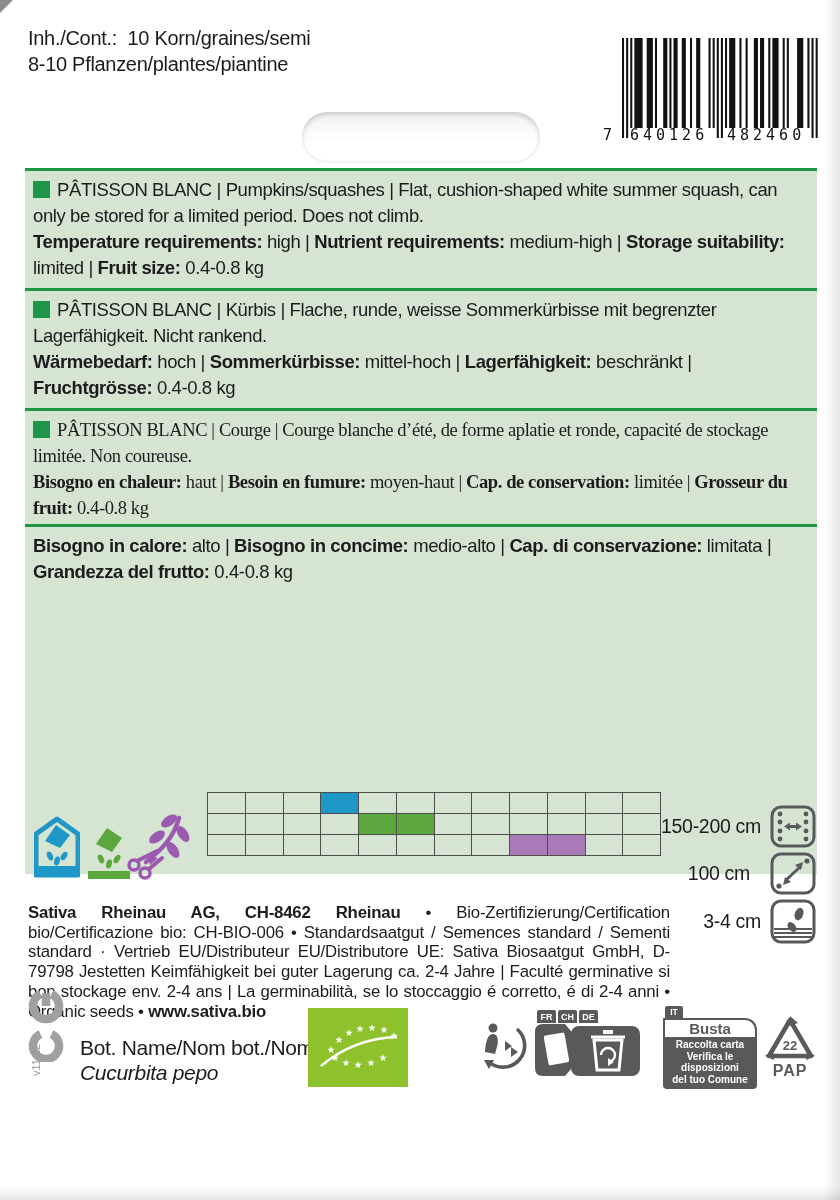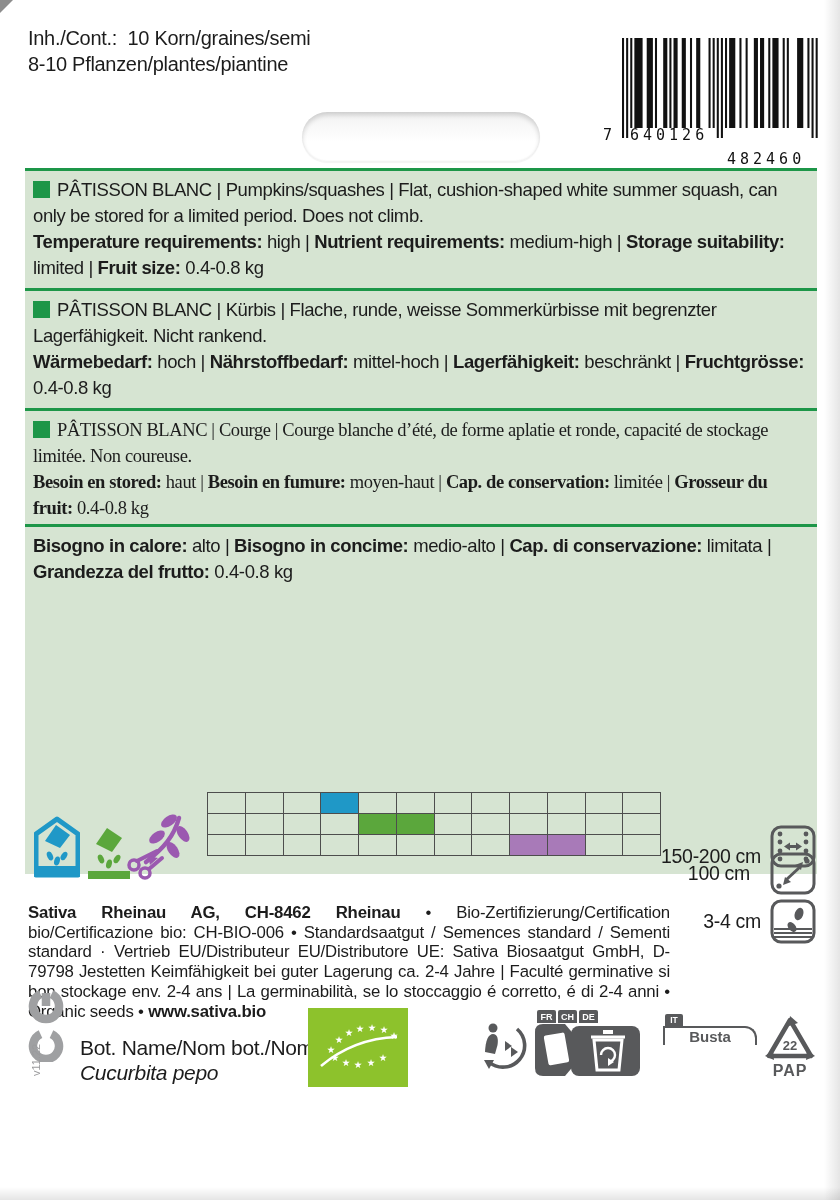--- a/index.html
+++ b/index.html
@@ -25,21 +25,21 @@
 
   
   .contents{left:28px;top:26px;font-size:20px;line-height:25.5px;letter-spacing:-0.3px;}
 
   
   .barcode{left:622px;top:38px;width:196px;height:116px;}
   .barcode svg{position:absolute;left:0;top:0;fill:#111;}
   .bc-digit{position:absolute;top:88px;font-family:"DejaVu Sans Mono",monospace;font-size:15px;color:#111;}
   .bc-lead{left:-19px;}
   .bc-left{left:8px;width:102px;letter-spacing:4px;}
-  .bc-right{left:105px;width:86px;letter-spacing:4px;margin-top:24px;}
+  .bc-right{left:105px;width:86px;letter-spacing:4px;}
 
   
   .hang-slot{left:302px;top:112px;width:238px;height:50px;border-radius:26px;
     background:linear-gradient(#f2f2f2,#ffffff 60%);
     box-shadow:inset 0 3px 5px rgba(0,0,0,.16), inset 0 -1px 2px rgba(0,0,0,.05), 0 1px 1px rgba(0,0,0,.05);}
 
   
   .panel{left:25px;top:168px;width:792px;height:706px;background:var(--panel-green);
     display:flex;flex-direction:column;}
   .rule{height:3px;background:var(--accent-green);flex:0 0 auto;}
@@ -71,21 +71,21 @@
 
   .eu-logo{left:308px;top:1008px;}
   .triman{left:478px;top:1020px;}
 
   .disposal{left:535px;top:1010px;width:93px;}
   .disposal-tabs{display:flex;gap:2px;margin-left:2px;}
   .disposal-tab{background:var(--icon-gray);color:#fff;font-size:9px;font-weight:700;
     width:19px;height:13px;display:flex;align-items:center;justify-content:center;border-radius:2px 2px 0 0;}
   .disposal-body{margin-top:1px;}
 
-  .busta{left:663px;top:1006px;width:94px;margin-top:8px;}
+  .busta{left:663px;top:1006px;width:94px;}
   .busta-tab{background:var(--icon-gray);color:#fff;font-size:8.5px;font-weight:700;width:18px;height:12px;
     margin-left:2px;display:flex;align-items:center;justify-content:center;border-radius:2px 2px 0 0;}
   .busta-title{background:#fff;border:2.5px solid var(--icon-gray);border-bottom:none;border-radius:0 12px 0 0;
     height:17px;display:flex;align-items:center;justify-content:center;
     font-size:15px;font-weight:700;color:var(--icon-gray);}
   .busta-body{background:var(--icon-gray);border-radius:0 0 4px 4px;padding:2px 0 4px 0;text-align:center;}
   .busta-line{color:#fff;font-size:10px;font-weight:700;line-height:11.5px;}
 
   .pap{left:763px;top:1016px;width:54px;text-align:center;color:var(--icon-gray);}
   .pap-code{font-size:16px;font-weight:700;letter-spacing:1px;margin-top:-2px;}
@@ -145,26 +145,26 @@
 
 <div class="abs panel">
   <div class="rule"></div>
   <div class="block b1">
     <p class="desc"><span class="bullet"></span><span>PÂTISSON BLANC | Pumpkins/squashes | Flat, cushion-shaped white summer squash, can only be stored for a limited period. Does not climb.</span></p>
     <p class="req"><b>Temperature requirements:</b><span> high | </span><b>Nutrient requirements:</b><span> medium-high | </span><b>Storage suitability:</b><span> limited | </span><b>Fruit size:</b><span> 0.4-0.8 kg</span></p>
   </div>
   <div class="rule"></div>
   <div class="block b2">
     <p class="desc"><span class="bullet"></span><span>PÂTISSON BLANC | Kürbis | Flache, runde, weisse Sommerkürbisse mit begrenzter Lagerfähigkeit. Nicht rankend.</span></p>
-    <p class="req"><b>Wärmebedarf:</b><span> hoch | </span><b>Nährstoffbedarf:</b><span> mittel-hoch | </span><b>Lagerfähigkeit:</b><span> beschränkt | </span><b>Fruchtgrösse:</b><span> 0.4-0.8 kg</span></p>
+    <p class="req"><b>Wärmebedarf:</b><span> hoch | </span><b>Sommerkürbisse:</b><span> mittel-hoch | </span><b>Lagerfähigkeit:</b><span> beschränkt | </span><b>Fruchtgrösse:</b><span> 0.4-0.8 kg</span></p>
   </div>
   <div class="rule"></div>
   <div class="block b3">
     <p class="desc"><span class="bullet"></span><span>PÂTISSON BLANC | Courge | Courge blanche d’été, de forme aplatie et ronde, capacité de stockage limitée. Non coureuse.</span></p>
-    <p class="req"><b>Besoin en stored:</b><span> haut | </span><b>Besoin en fumure:</b><span> moyen-haut | </span><b>Cap. de conservation:</b><span> limitée | </span><b>Grosseur du fruit:</b><span> 0.4-0.8 kg</span></p>
+    <p class="req"><b>Bisogno en chaleur:</b><span> haut | </span><b>Besoin en fumure:</b><span> moyen-haut | </span><b>Cap. de conservation:</b><span> limitée | </span><b>Grosseur du fruit:</b><span> 0.4-0.8 kg</span></p>
   </div>
   <div class="rule"></div>
   <div class="block b4">
     <p class="req"><b>Bisogno in calore:</b><span> alto | </span><b>Bisogno in concime:</b><span> medio-alto | </span><b>Cap. di conservazione:</b><span> limitata | </span><b>Grandezza del frutto:</b><span> 0.4-0.8 kg</span></p>
   </div>
 </div>
 
 <svg class="abs" style="left:34px;top:816px;" width="46" height="62" viewBox="0 0 46 62">
   <polygon points="23,3 44,18 44,59 2,59 2,18" fill="none" style="stroke:var(--cal-blue)" stroke-width="5" stroke-linejoin="round"></polygon>
   <rect x="4" y="50" width="38" height="7" style="fill:var(--cal-blue)"></rect>
@@ -233,21 +233,21 @@
       <div class="cal-cell"></div>
       <div class="cal-cell"></div>
       <div class="cal-cell"></div>
       <div class="cal-cell" style="background: rgb(168, 122, 184);"></div>
       <div class="cal-cell" style="background: rgb(168, 122, 184);"></div>
       <div class="cal-cell"></div>
       <div class="cal-cell"></div>
     </div>
 </div>
 
-<div class="measure" style="top:824px;align-items:flex-end;">
+<div class="measure" style="top:804px;">
   <span class="measure-label">150-200 cm</span>
   <svg width="46" height="43" viewBox="0 0 46 43">
     <rect x="2" y="2" width="42" height="39" rx="9" fill="none" style="stroke:var(--icon-gray)" stroke-width="3"></rect>
     <g style="fill:var(--icon-gray)">
       <circle cx="10" cy="9" r="2.4"></circle>
         <circle cx="10" cy="17" r="2.4"></circle>
         <circle cx="10" cy="26" r="2.4"></circle>
         <circle cx="10" cy="34" r="2.4"></circle>
       <circle cx="36" cy="9" r="2.4"></circle>
         <circle cx="36" cy="17" r="2.4"></circle>
@@ -342,20 +342,25 @@
     <rect x="68" y="6" width="10" height="4" fill="#ffffff"></rect>
     <path d="M 59 16 L 62 46 L 84 46 L 87 16 Z" fill="none" stroke="#ffffff" stroke-width="3"></path>
     <path d="M 66 31 A 7 7 0 1 1 73 38" fill="none" stroke="#ffffff" stroke-width="2.4"></path>
     <polygon points="73,34 73,42 79,38" fill="#ffffff"></polygon>
   </svg>
 </div>
 
 <div class="abs busta">
   <div class="busta-tab">IT</div>
   <div class="busta-title">Busta</div>
+  <div class="busta-body">
+    <div class="busta-line">Raccolta carta</div>
+    <div class="busta-line">Verifica le disposizioni</div>
+    <div class="busta-line">del tuo Comune</div>
+  </div>
 </div>
 
 <div class="abs pap">
   <svg width="50" height="44" viewBox="0 0 50 44">
     <path d="M 25 4 L 46 40 L 4 40 Z" fill="none" style="stroke:var(--icon-gray)" stroke-width="4.5" stroke-linejoin="round"></path>
     <g style="fill:var(--icon-gray)">
       <polygon points="25,0 33,7 24,10"></polygon>
       <polygon points="50,40 41,44 42,34"></polygon>
       <polygon points="0,40 9,44 8,34"></polygon>
     </g>

